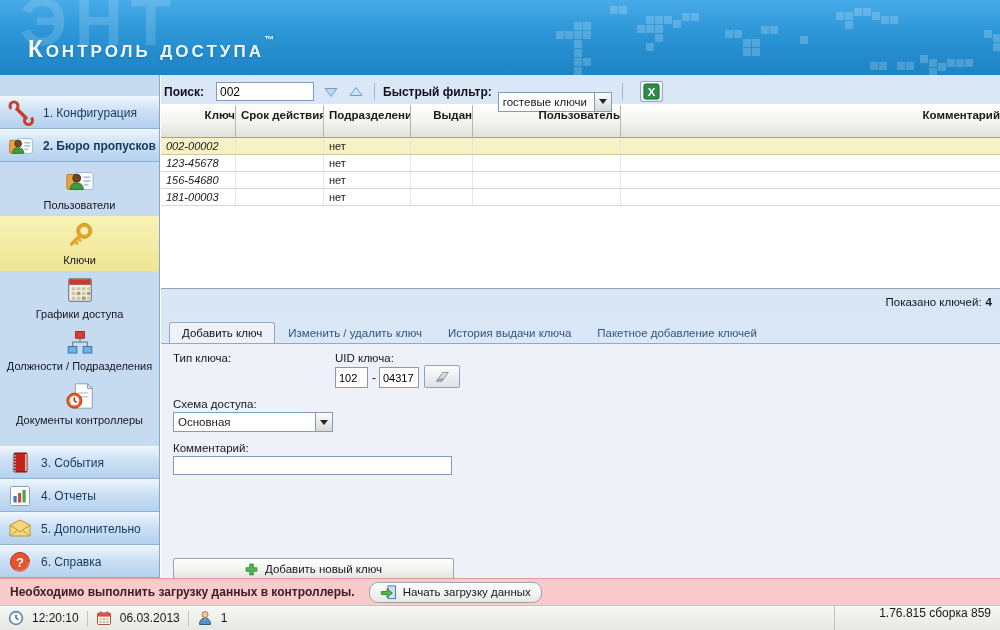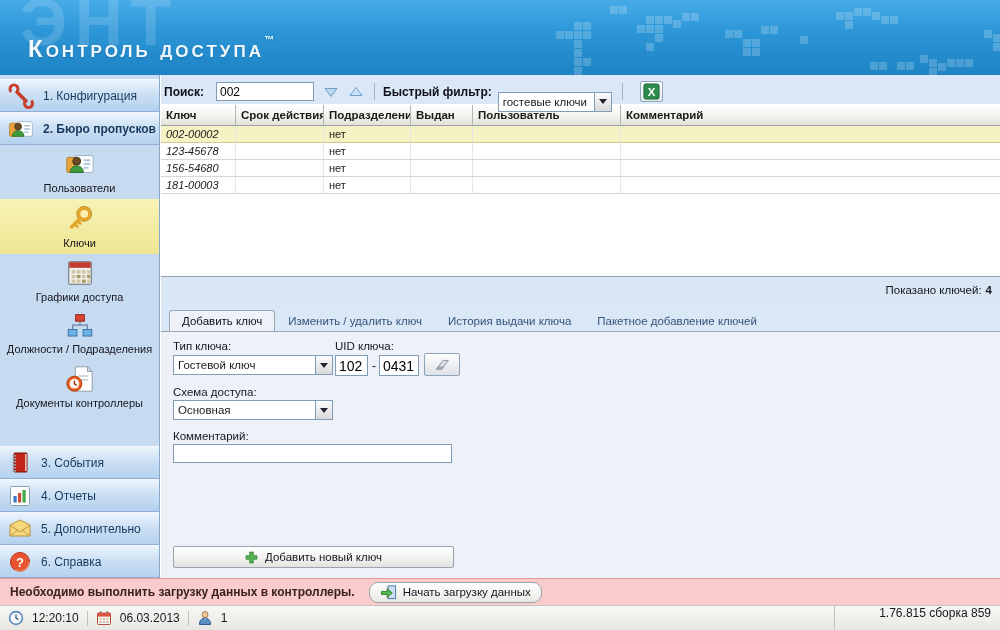--- a/index.html
+++ b/index.html
@@ -42,21 +42,21 @@
       938px 63px 0 0 rgba(255,255,255,.20), 947px 59px 0 0 rgba(255,255,255,.20),
       956px 59px 0 0 rgba(255,255,255,.20), 965px 59px 0 0 rgba(255,255,255,.20),
       929px 68px 0 0 rgba(255,255,255,.20),
       984px 30px 0 0 rgba(255,255,255,.20), 993px 34px 0 0 rgba(255,255,255,.20),
       993px 43px 0 0 rgba(255,255,255,.20),
       870px 62px 0 0 rgba(255,255,255,.20), 879px 62px 0 0 rgba(255,255,255,.20),
       897px 62px 0 0 rgba(255,255,255,.20), 906px 62px 0 0 rgba(255,255,255,.20); }
 
   
   .sidebar { position:absolute; left:0; top:75px; width:160px; height:503px;
-    background:#c7dbf0; border-right:1px solid #8aa8c8; display:flex; flex-direction:column; padding-top:4px; }
+    background:#c7dbf0; border-right:1px solid #8aa8c8; display:flex; flex-direction:column; padding-top:21px; }
   .side-section { height:33px; flex:0 0 33px; display:flex; align-items:center; gap:9px; padding-left:8px;
     background:linear-gradient(180deg,#ecf5fd 0%,#cce0f4 45%,#b4d1ee 100%);
     border-top:1px solid #f2f8fe; border-bottom:1px solid #8fb0d4; color:#17395e; cursor:pointer; }
   .side-section .lbl { font-size:12px; }
   .side-section.bold .lbl { font-weight:bold; }
   .side-sub { display:flex; flex-direction:column; align-items:center; justify-content:center; gap:3px;
     padding:4px 0 5px; cursor:pointer; }
   .side-sub .slbl { font-size:11px; color:#15151d; white-space:nowrap; }
   .side-sub.active { background:linear-gradient(180deg,#f8f3b6 0%,#efe593 100%); }
   .side-filler { flex:1 1 auto; }
@@ -72,43 +72,43 @@
   .combo { height:20px; background:#fff; border:1px solid #7f9db9; display:flex; align-items:stretch; cursor:pointer; }
   .combo .cval { flex:1; font-size:11.5px; padding:3px 4px 0 4px; white-space:nowrap; overflow:hidden; }
   .combo .cbtn { width:17px; border-left:1px solid #7f9db9;
     background:linear-gradient(180deg,#fdfdfd,#d9d9d9); display:flex; align-items:center; justify-content:center; }
   .combo .car { width:0; height:0; border-left:4px solid transparent; border-right:4px solid transparent;
     border-top:5px solid #20242c; }
   .filter-combo { width:114px; margin-left:6px;margin-top:20px; }
   .excel-btn { width:23px; height:21px; margin-left:9px; background:linear-gradient(180deg,#ffffff,#e4e8ee);
     border:1px solid #93a8bd; border-radius:2px; display:flex; align-items:center; justify-content:center; cursor:pointer; }
 
-  .grid-header { display:grid; grid-template-columns:75px 88px 87px 62px 148px 1fr; height:22px;
+  .grid-header { display:grid; grid-template-columns:75px 88px 87px 62px 148px 1fr; height:34px;
     background:linear-gradient(180deg,#ffffff 0%,#f2f2ee 55%,#e2e2da 100%); border-top:1px solid #fff;
-    border-bottom:1px solid #9aa0a8; }
+    border-bottom:1px solid #9aa0a8;text-align:right; }
   .grid-header .hc { font-weight:bold; font-size:11.5px; padding:4px 0 0 5px; border-right:1px solid #b6b6ae;
     white-space:nowrap; overflow:hidden; cursor:pointer; }
   .trow { display:grid; grid-template-columns:75px 88px 87px 62px 148px 1fr; height:17px;
     background:#fff; border-bottom:1px solid #d6d6d6; cursor:pointer; }
   .trow .tc { font-size:11px; padding:2px 0 0 5px; border-right:1px solid #e6e6e6; white-space:nowrap; overflow:hidden; }
   .trow .key { font-style:italic; }
   .trow.selected { background:#f7f2c3; border-bottom:1px solid #cfc795; }
   .table-rest { height:83px; background:#fff; border-bottom:1px solid #96a2ae; }
   .shown-strip { height:26px; background:#d9e6f4; display:flex; align-items:center; justify-content:flex-end;
     padding-right:8px; gap:4px; font-size:11.5px; color:#15151d; }
   .shown-strip b { font-weight:bold; }
 
   .tabzone { height:28px; display:flex; align-items:flex-end; padding-left:8px; }
   .tab { font-size:11.5px; color:#35557a; padding:4px 13px 4px 13px; cursor:pointer; }
   .tab.active { background:#eef2f8; border:1px solid #98a8b8; border-bottom:none; border-radius:3px 3px 0 0;
     color:#10101a; position:relative; top:1px; padding:4px 12px 5px 12px; }
   .tabpanel { position:relative; height:248px; background:#eef2f8; border-top:1px solid #98a8b8; }
   .f-label { position:absolute; font-size:11.5px; color:#15151d; }
   .f-combo { position:absolute; width:160px; }
-  .f-input { position:absolute; height:21px; border:1px solid #7f9db9; background:#fff; font-size:14px;
+  .f-input { position:absolute; height:21px; border:1px solid #7f9db9; background:#fff; font-size:11px;
     padding:1px 3px; font-family:"Liberation Sans",sans-serif; }
   .dash { position:absolute; font-size:12px; color:#15151d; }
   .eraser-btn { position:absolute; left:263px; top:21px; width:36px; height:23px; border:1px solid #8ea3b8;
     border-radius:2px; background:linear-gradient(180deg,#fdfdfd,#dde1e8); display:flex; align-items:center;
     justify-content:center; cursor:pointer; }
   .add-btn { position:absolute; left:12px; top:214px; width:281px; height:22px; border:1px solid #9aa4ae;
     border-radius:2px; background:linear-gradient(180deg,#ffffff 0%,#f2f2f0 55%,#e2e2de 100%);
     display:flex; align-items:center; justify-content:center; gap:7px; font-size:11.5px; color:#15151d; cursor:pointer; }
 
   
@@ -385,26 +385,20 @@
 
   <div class="tabzone">
     <div class="tab active">Добавить ключ</div>
     <div class="tab">Изменить / удалить ключ</div>
     <div class="tab">История выдачи ключа</div>
     <div class="tab">Пакетное добавление ключей</div>
   </div>
 
   <div class="tabpanel">
     <span class="f-label" style="left:12px; top:8px">Тип ключа:</span>
-    <div class="combo f-combo" style="left:12px; top:23px">
-      <span class="cval">Гостевой ключ</span>
-      <span class="cbtn">
-          <span class="car"></span>
-        </span>
-    </div>
 
     <span class="f-label" style="left:174px; top:8px">UID ключа:</span>
     <input class="f-input" style="left: 174px; top: 23px; width: 33px;" value="102">
     <span class="dash" style="left:211px; top:27px">-</span>
     <input class="f-input" style="left: 218px; top: 23px; width: 40px;" value="04317">
     <div class="eraser-btn">
       <span>
         <svg width="20" height="13" viewBox="0 0 22 14">
           <path d="M5 12 L12 2.5 h6 l-7 9.5 z" fill="#d8dce4" stroke="#8890a0"></path>
           <path d="M5 12 h6 l1.6 -2.2 h-6 z" fill="#b4bcc8" stroke="#8890a0"></path>

